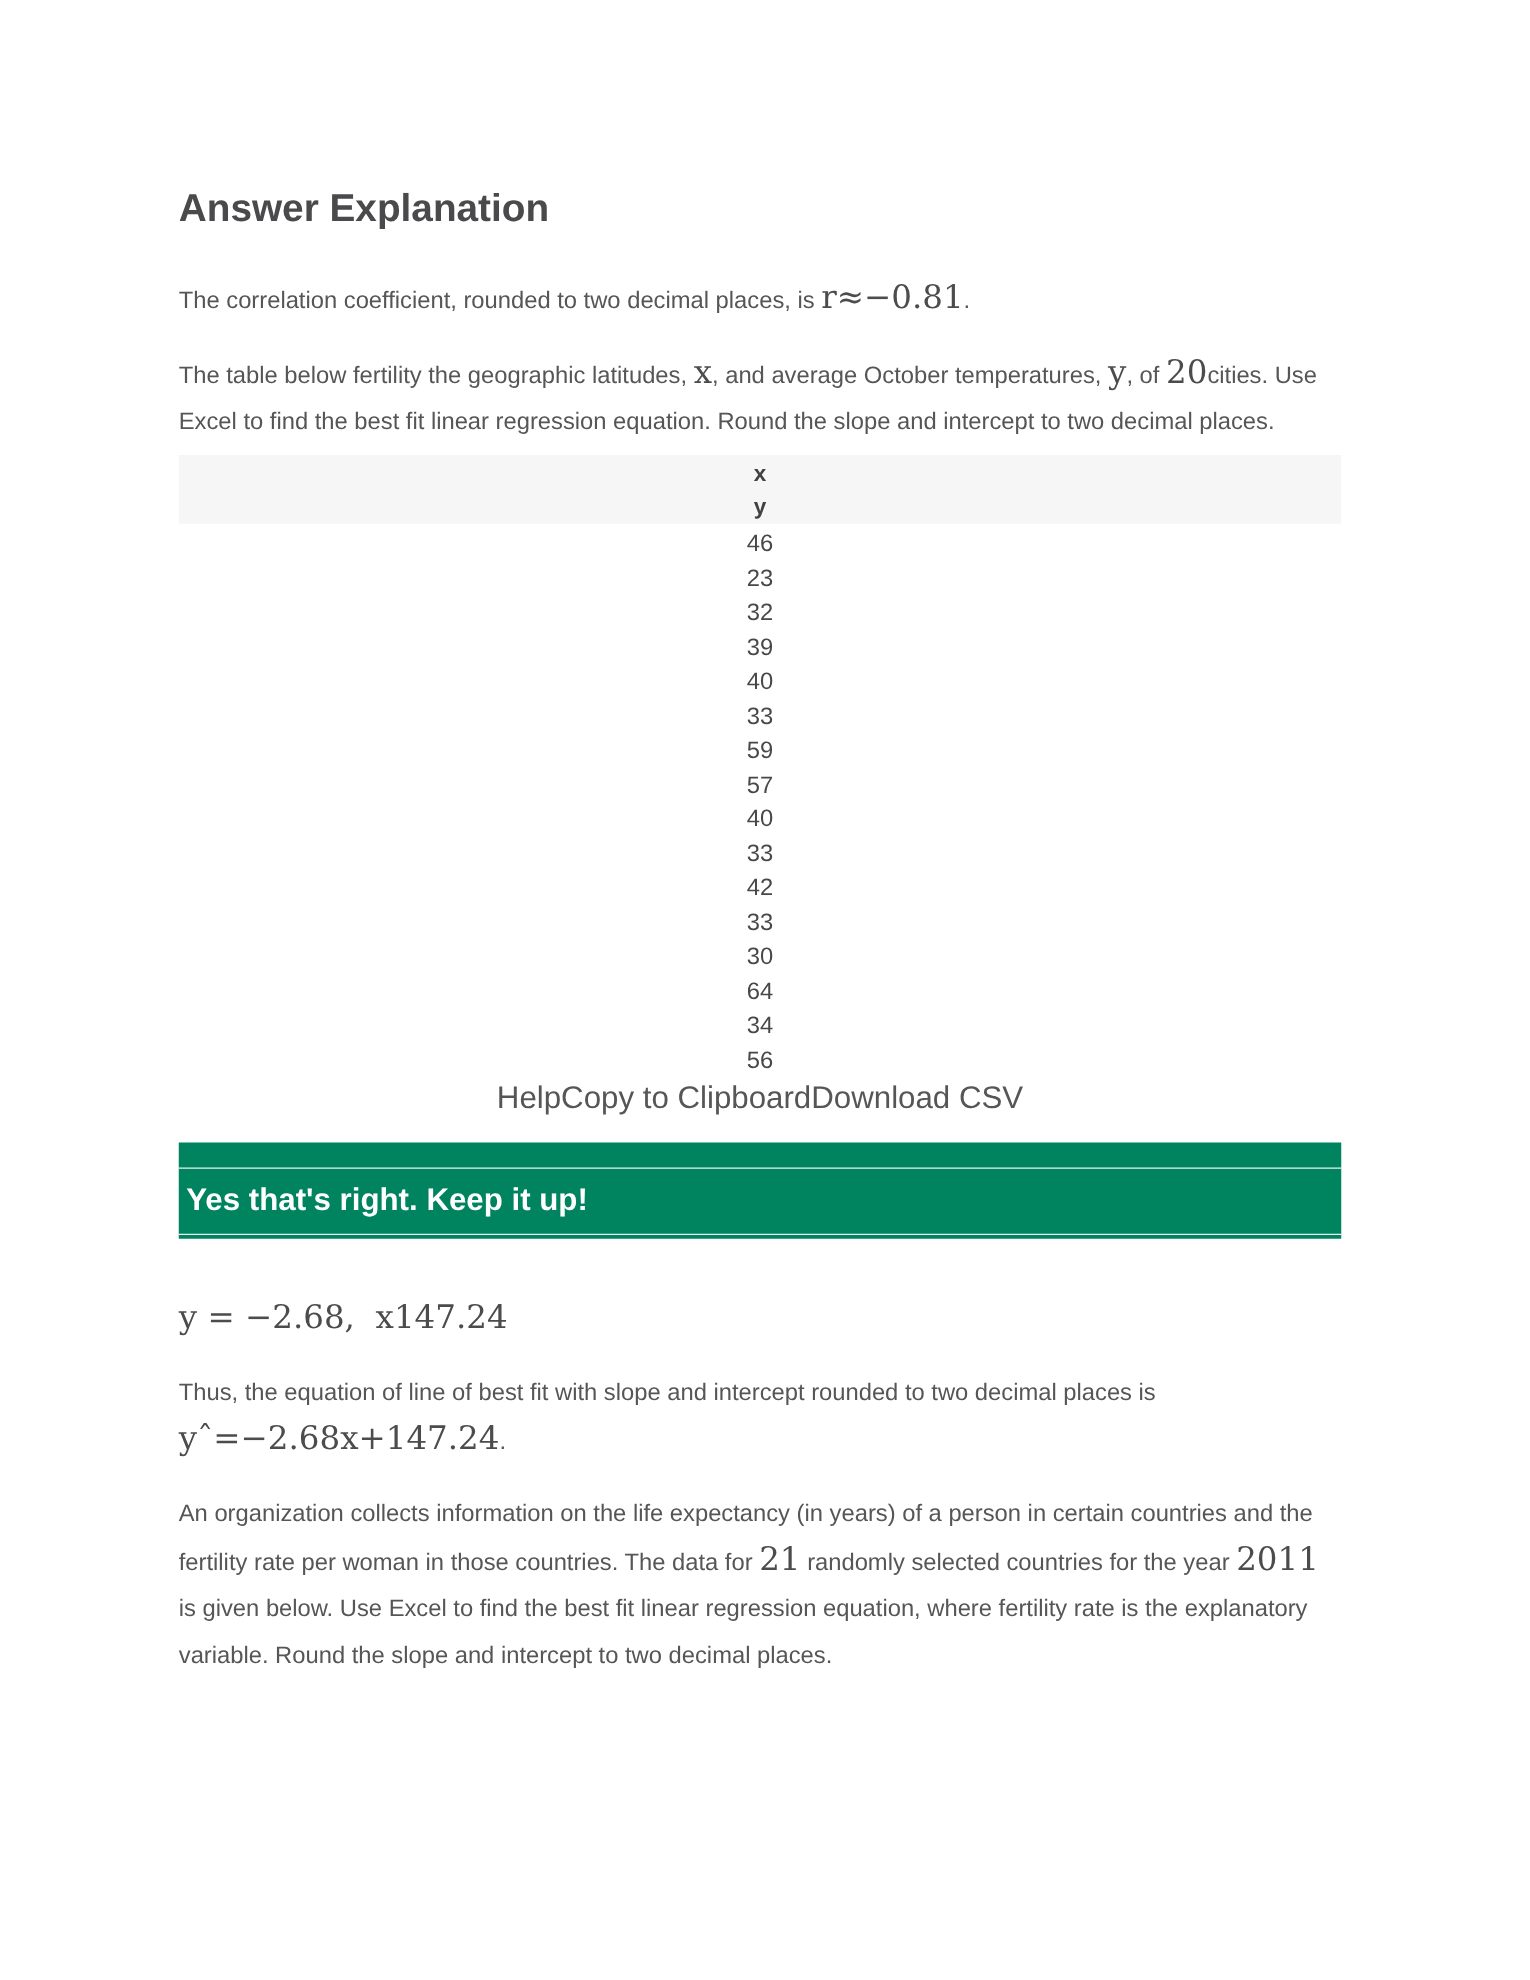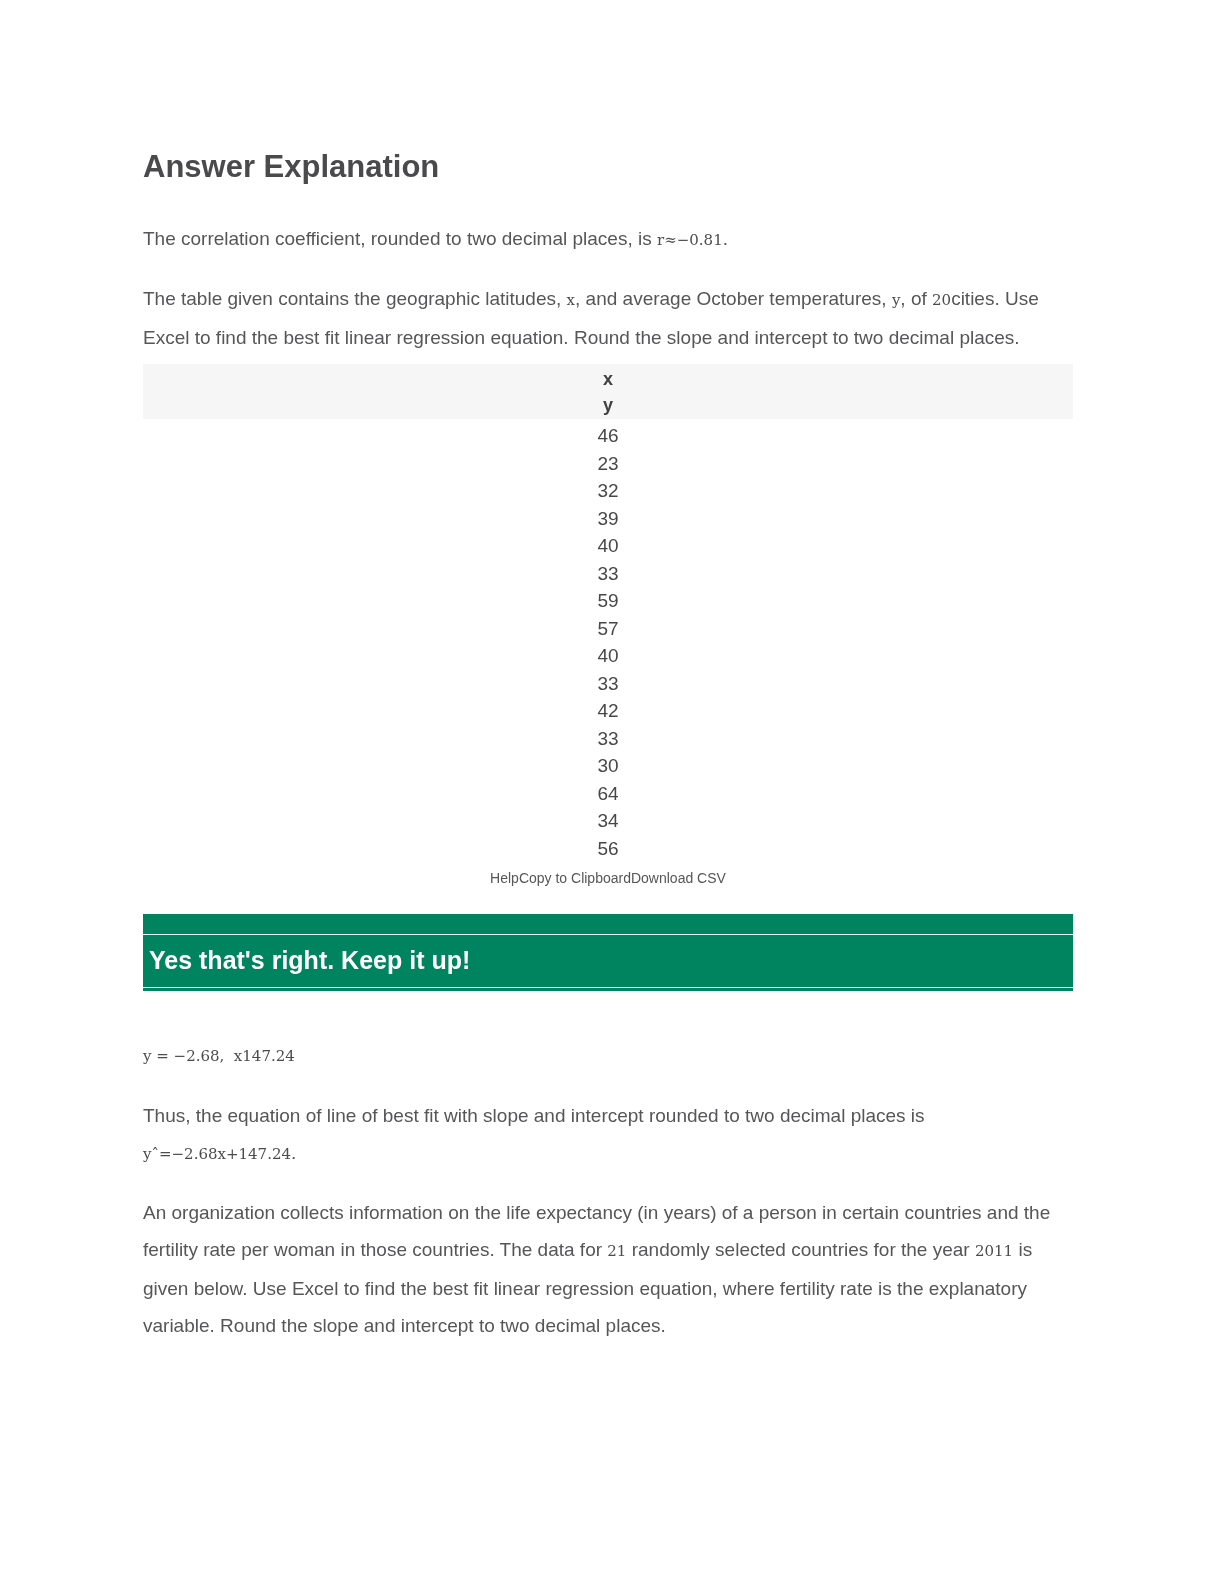--- a/index.html
+++ b/index.html
@@ -30,21 +30,21 @@
     margin: 0 0 21px 0;
     font-size: 19px;
     line-height: 37px;
     color: #565658;
   }
   p.tight {
     margin-bottom: 8px;
   }
   .math {
     font-family: "DejaVu Serif", serif;
-    font-size: 15px;
+    font-size: 26px;
     color: #4c4c4e;
   }
   
   .data-table {
     width: 930px;
     margin: 0 0 0 0;
     text-align: center;
   }
   .table-header {
     background: #f6f6f6;
@@ -60,21 +60,21 @@
     padding-top: 3px;
   }
   .table-body .table-row {
     font-size: 19px;
     line-height: 27.5px;
     color: #48484a;
   }
   .links-row {
     width: 930px;
     text-align: center;
-    font-size: 14px;
+    font-size: 25px;
     line-height: 28px;
     margin: 2px 0 22px 0;
   }
   .links-row a {
     color: #565658;
     text-decoration: none;
     cursor: pointer;
   }
   
   .banner {
@@ -107,21 +107,21 @@
 </head>
 <body>
 
 <div class="page">
   <div class="content">
 
     <h1 class="page-title">Answer Explanation</h1>
 
     <p class="body-text"><span>The correlation coefficient, rounded to two decimal places, is </span><span class="math">r≈−0.81</span><span>.</span></p>
 
-    <p class="body-text tight"><span>The table given contains the geographic latitudes, </span><span class="math">x</span><span>, and average October temperatures, </span><span class="math">y</span><span>, of </span><span class="math">20</span><span>cities. Use Excel to find the best fit linear regression equation. Round the slope and intercept to two decimal places.</span></p>
+    <p class="body-text tight"><span>The table below fertility the geographic latitudes, </span><span class="math">x</span><span>, and average October temperatures, </span><span class="math">y</span><span>, of </span><span class="math">20</span><span>cities. Use Excel to find the best fit linear regression equation. Round the slope and intercept to two decimal places.</span></p>
 
     <div class="data-table">
       <div class="table-header">
         <div class="hdr-cell">x</div>
         <div class="hdr-cell">y</div>
       </div>
       <div class="table-body">
           <div class="table-row">46</div>
           <div class="table-row">23</div>
           <div class="table-row">32</div>

